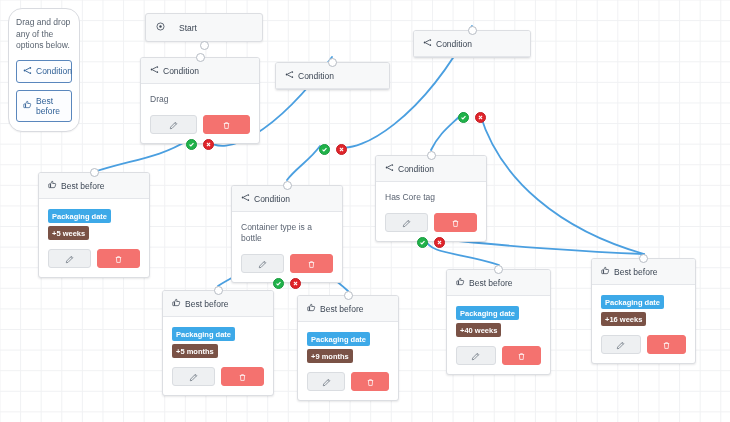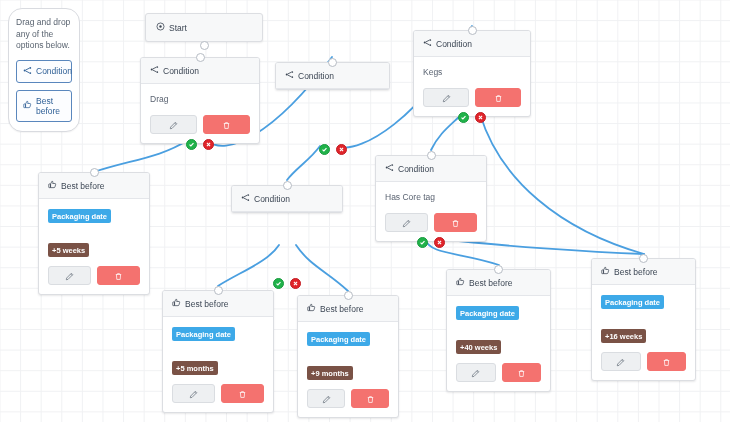--- a/index.html
+++ b/index.html
@@ -48,21 +48,21 @@
   }
   .node-head{
     display:flex;align-items:center;gap:4px;
     background:#f7f8f9;border-bottom:1px solid #e4e6ea;
     border-radius:2px 2px 0 0;
     padding:7px 9px;font-size:8.5px;color:#3c4654;
   }
   .node-head svg{flex:0 0 auto;}
   .node-body{padding:10px 9px 9px 9px;}
   .node-text{font-size:8.5px;color:#5b6472;margin-bottom:10px;line-height:11px;}
-  .badges{margin-bottom:9px;display:flex;flex-wrap:wrap;gap:20px;}
+  .badges{margin-bottom:9px;display:flex;flex-wrap:wrap;gap:3px;}
   .badges.stack{flex-direction:column;align-items:flex-start;}
   .badge{
     font-size:7.5px;color:#fff;border-radius:2px;
     padding:2.5px 4px;display:inline-block;white-space:nowrap;
     font-weight:bold;
   }
   .badge.blue{background:#3da9e8;}
   .badge.brown{background:#7a5246;}
   .btn-row{display:flex;gap:6px;}
   .btn{
@@ -70,21 +70,21 @@
     align-items:center;justify-content:center;cursor:pointer;box-sizing:border-box;
   }
   .btn-edit{background:#eef0f2;border:1px solid #dadde1;}
   .btn-del{background:#f4726f;border:1px solid #f4726f;}
 
   
   .start-node{
     position:absolute;background:#f7f8f9;
     border:1px solid #dcdee2;border-radius:3px;
     box-shadow:0 1px 2px rgba(25,30,40,.08);
-    display:flex;align-items:center;gap:4px;
+    display:flex;align-items:center;gap:14px;
     padding:8px 10px;font-size:8.5px;color:#3c4654;box-sizing:border-box;
   }
 
   
   .port{
     position:absolute;width:9px;height:9px;border-radius:50%;
     background:#ffffff;border:1.2px solid #b6bcc4;box-sizing:border-box;
     z-index:6;cursor:pointer;
   }
   .yn{
@@ -215,38 +215,20 @@
       <div class="node" style="left: 413px; top: 30px; width: 118px;">
         <div class="node-head">
           <span><svg width="9" height="9" viewBox="0 0 16 16" fill="none" stroke="#3c4654" stroke-width="1.5">
               <circle cx="3" cy="8" r="1.7" fill="#3c4654" stroke="none"></circle>
               <circle cx="13" cy="3.5" r="1.5" fill="#3c4654" stroke="none"></circle>
               <circle cx="13" cy="12.5" r="1.5" fill="#3c4654" stroke="none"></circle>
               <path d="M4.5 7.2 L11.5 3.8 M4.5 8.8 L11.5 12.2"></path>
             </svg></span>
           <span>Condition</span>
         </div>
-        <div class="node-body">
-          <div class="node-text">Kegs</div>
-          <div class="btn-row">
-            <div class="btn btn-edit">
-              <span><svg width="9" height="9" viewBox="0 0 16 16" fill="none" stroke="#67707c" stroke-width="1.3">
-                  <path d="M11.3 2.2 L13.8 4.7 L5.3 13.2 L2.3 13.8 L2.9 10.8 Z"></path>
-                  <path d="M10 3.5 L12.5 6"></path>
-                </svg></span>
-            </div>
-            <div class="btn btn-del">
-              <span><svg width="9" height="9" viewBox="0 0 16 16" fill="none" stroke="#ffffff" stroke-width="1.3">
-                  <path d="M3.2 4.4 H12.8"></path>
-                  <path d="M6.3 4.4 V2.9 H9.7 V4.4"></path>
-                  <path d="M4.3 4.4 L5 13.2 H11 L11.7 4.4"></path>
-                </svg></span>
-            </div>
-          </div>
-        </div>
       </div>
       <div class="port" style="left: 467.5px; top: 25.5px;"></div>
       <div class="yn yes" style="left: 458px; top: 111.5px;">
         <svg width="7" height="7" viewBox="0 0 16 16" fill="none" stroke="#ffffff" stroke-width="2.6">
           <path d="M3.5 8.3 L6.6 11.4 L12.5 4.8"></path>
         </svg>
       </div>
       <div class="yn no" style="left: 475px; top: 111.5px;">
         <svg width="7" height="7" viewBox="0 0 16 16" fill="none" stroke="#ffffff" stroke-width="2.6">
           <path d="M4.4 4.4 L11.6 11.6 M11.6 4.4 L4.4 11.6"></path>
@@ -295,20 +277,38 @@
       <div class="node" style="left: 231px; top: 185px; width: 112px;">
         <div class="node-head">
           <span><svg width="9" height="9" viewBox="0 0 16 16" fill="none" stroke="#3c4654" stroke-width="1.5">
               <circle cx="3" cy="8" r="1.7" fill="#3c4654" stroke="none"></circle>
               <circle cx="13" cy="3.5" r="1.5" fill="#3c4654" stroke="none"></circle>
               <circle cx="13" cy="12.5" r="1.5" fill="#3c4654" stroke="none"></circle>
               <path d="M4.5 7.2 L11.5 3.8 M4.5 8.8 L11.5 12.2"></path>
             </svg></span>
           <span>Condition</span>
         </div>
+        <div class="node-body">
+          <div class="node-text">Container type is a bottle</div>
+          <div class="btn-row">
+            <div class="btn btn-edit">
+              <span><svg width="9" height="9" viewBox="0 0 16 16" fill="none" stroke="#67707c" stroke-width="1.3">
+                  <path d="M11.3 2.2 L13.8 4.7 L5.3 13.2 L2.3 13.8 L2.9 10.8 Z"></path>
+                  <path d="M10 3.5 L12.5 6"></path>
+                </svg></span>
+            </div>
+            <div class="btn btn-del">
+              <span><svg width="9" height="9" viewBox="0 0 16 16" fill="none" stroke="#ffffff" stroke-width="1.3">
+                  <path d="M3.2 4.4 H12.8"></path>
+                  <path d="M6.3 4.4 V2.9 H9.7 V4.4"></path>
+                  <path d="M4.3 4.4 L5 13.2 H11 L11.7 4.4"></path>
+                </svg></span>
+            </div>
+          </div>
+        </div>
       </div>
       <div class="port" style="left: 282.5px; top: 180.5px;"></div>
       <div class="yn yes" style="left: 273px; top: 277.5px;">
         <svg width="7" height="7" viewBox="0 0 16 16" fill="none" stroke="#ffffff" stroke-width="2.6">
           <path d="M3.5 8.3 L6.6 11.4 L12.5 4.8"></path>
         </svg>
       </div>
       <div class="yn no" style="left: 290px; top: 277.5px;">
         <svg width="7" height="7" viewBox="0 0 16 16" fill="none" stroke="#ffffff" stroke-width="2.6">
           <path d="M4.4 4.4 L11.6 11.6 M11.6 4.4 L4.4 11.6"></path>

